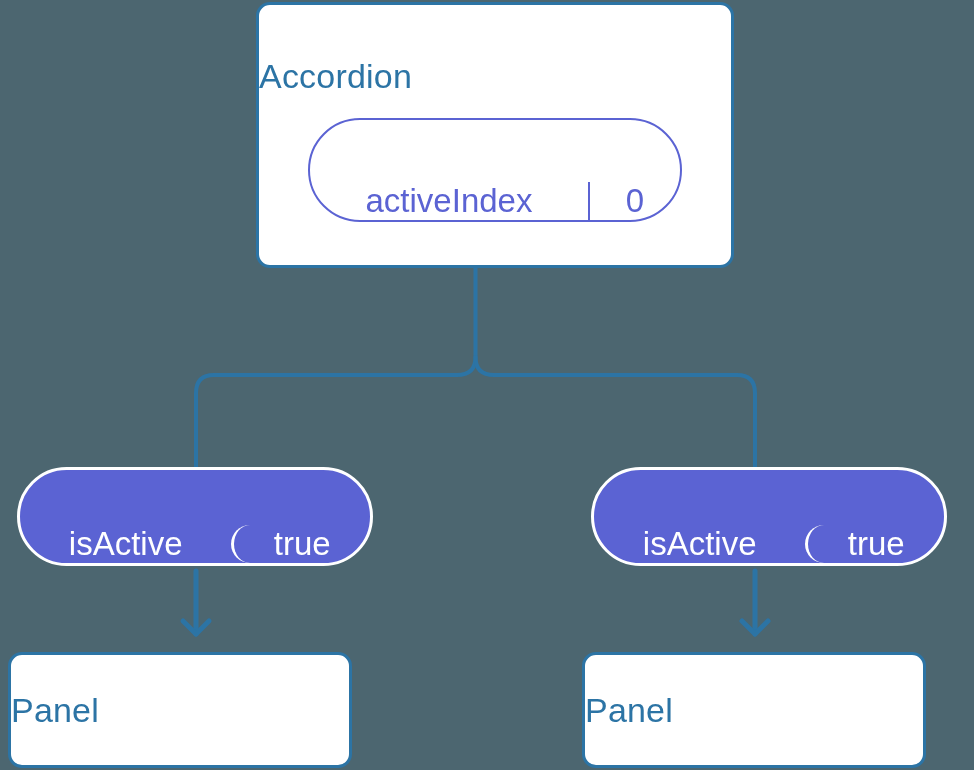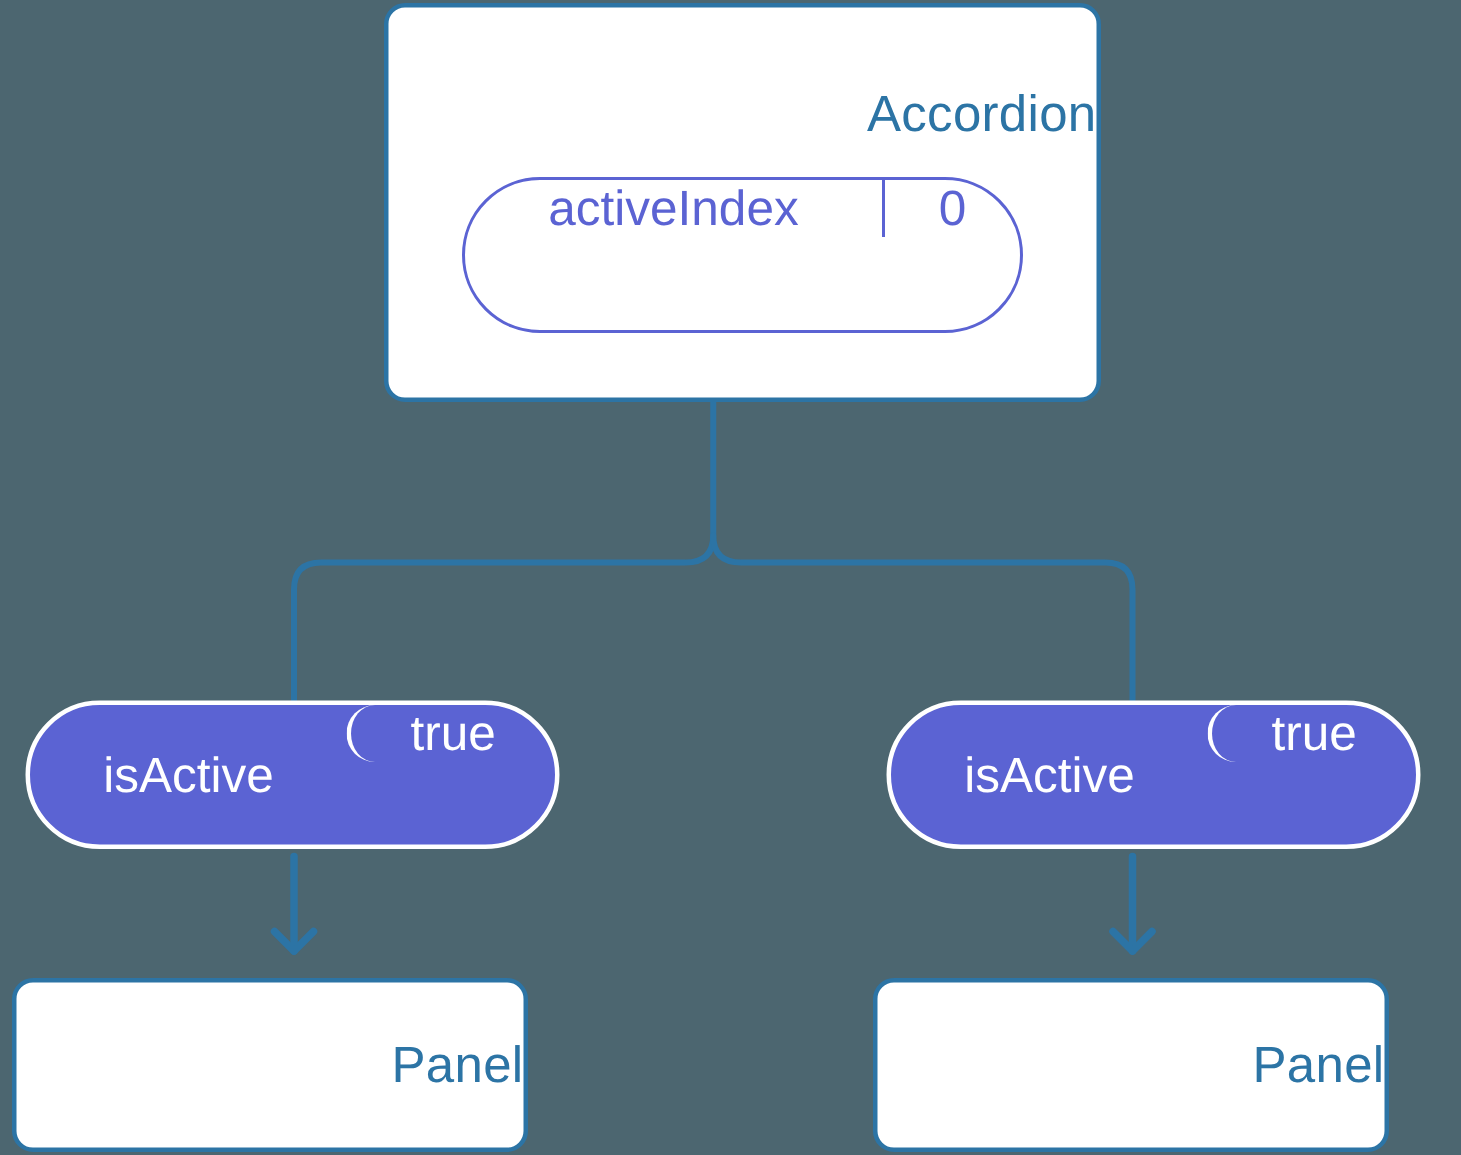--- a/index.html
+++ b/index.html
@@ -37,21 +37,21 @@
     z-index: 3;
     box-sizing: border-box;
     background: #ffffff;
     border: 3px solid #2c74a5;
     border-radius: 14px;
   }
   .node-title {
     position: absolute;
     left: 0;
     right: 0;
-    text-align: right;
+    text-align: left;
     color: #2c74a5;
     font-size: 34px;
     font-weight: 400;
     letter-spacing: 0.2px;
     white-space: nowrap;
   }
 
   
   #accordion-box {
     left: 256px;
@@ -74,21 +74,21 @@
   .panel-box .node-title {
     top: 36px;
   }
 
   
   .pill {
     position: absolute;
     z-index: 4;
     box-sizing: border-box;
     display: flex;
-    align-items: flex-start;
+    align-items: flex-end;
     border-radius: 999px;
     overflow: hidden;
   }
   .pill .pill-key,
   .pill .pill-val {
     display: flex;
     align-items: center;
     justify-content: center;
     white-space: nowrap;
     box-sizing: border-box;

